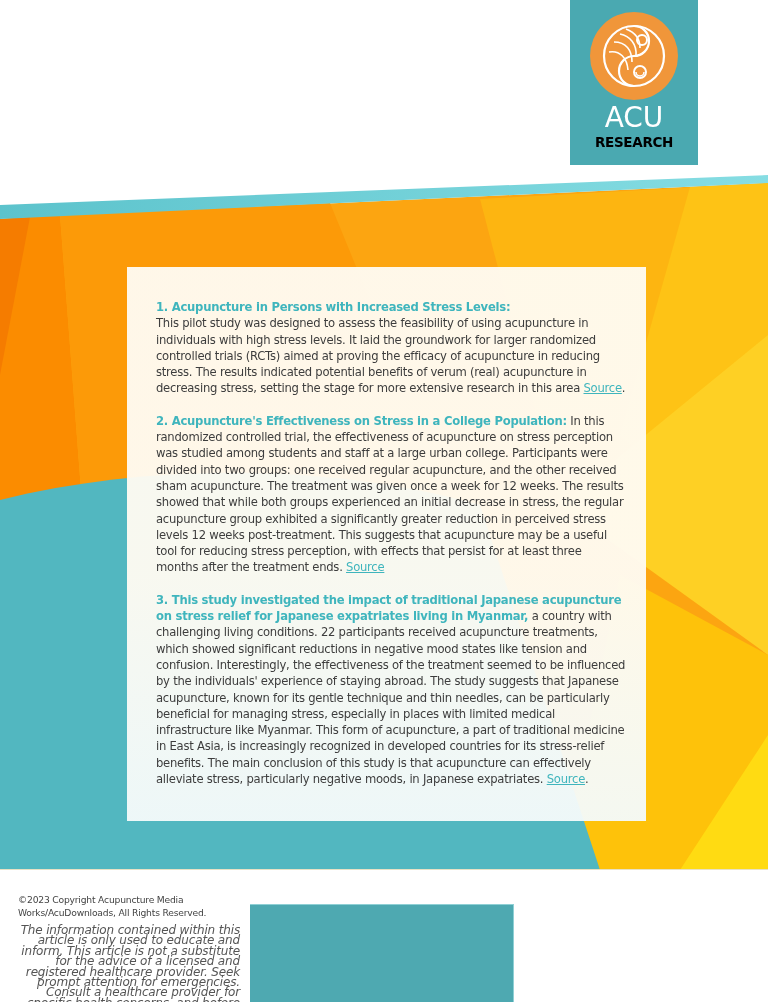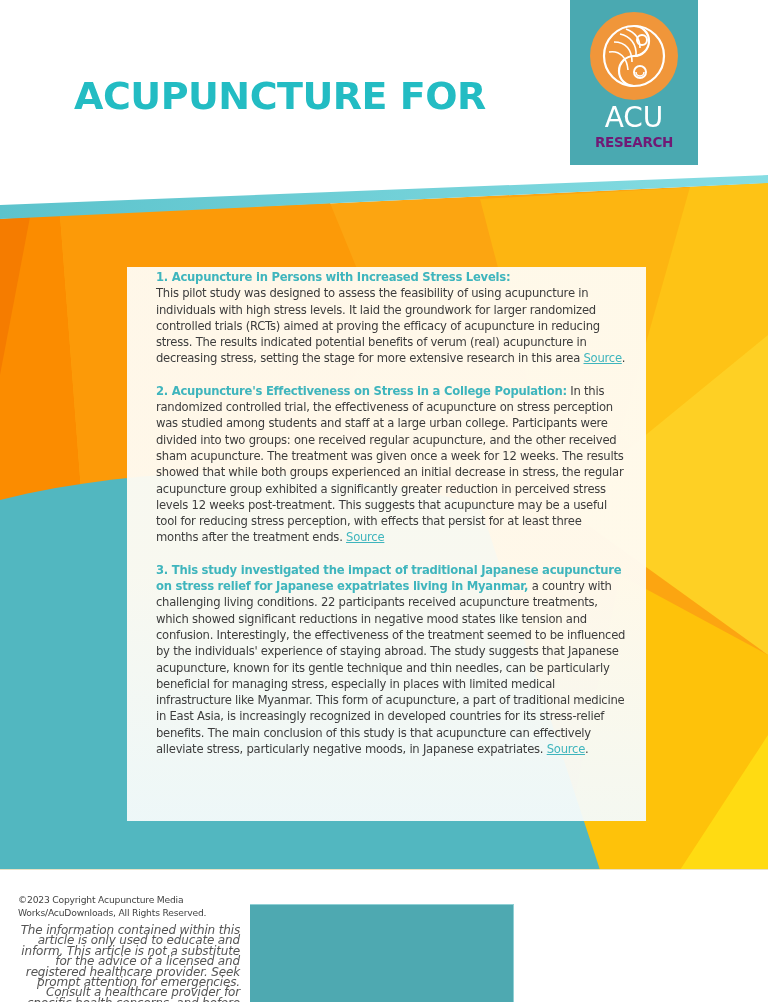--- a/index.html
+++ b/index.html
@@ -21,33 +21,33 @@
     .logo-circle {
       position: absolute; left: 20px; top: 12px; width: 88px; height: 88px;
     }
     .logo-acu {
       position: absolute; left: 0; top: 103px; width: 128px; text-align: center;
       font-family: "DejaVu Sans", sans-serif; font-weight: normal; color: #ffffff;
       font-size: 28px; line-height: 30px; letter-spacing: 0px;
     }
     .logo-research {
       position: absolute; left: 0; top: 133px; width: 128px; text-align: center;
-      font-family: "DejaVu Sans", sans-serif; font-weight: bold; color: #701a75;
+      font-family: "DejaVu Sans", sans-serif; font-weight: bold; color: #000000;
       font-size: 13.5px; line-height: 18px; letter-spacing: -0.3px;
     }
 
     .banner {
       position: absolute; left: 0; top: 175px; width: 768px; height: 695px;
     }
     .banner svg { position: absolute; left: 0; top: 0; }
 
     .content-box {
       position: absolute; left: 127px; top: 267px; width: 519px; height: 554px;
       background: linear-gradient(180deg, rgba(255,251,242,0.96) 0%, rgba(255,251,242,0.96) 55%, rgba(244,250,250,0.96) 100%);
-      padding: 2px 20px 0 29px;
+      padding: 32px 20px 0 29px;
       font-family: "DejaVu Sans", sans-serif;
       font-size: 11.6px; line-height: 16.3px; color: #3d3d3d;
       letter-spacing: -0.25px;
     }
     .study { margin-bottom: 16px; }
     .study-heading { color: #3fb5bd; font-weight: bold; }
     .study-text { }
     .source-link { color: #3fb5bd; text-decoration: underline; cursor: pointer; margin-top: 46px; }
 
     .footer-line {
@@ -66,21 +66,20 @@
     }
     .footer-box {
       position: absolute; left: 250px; top: 904px; width: 264px; height: 98px;
       background: #4ea9b1; border-right: 1px solid #8fd0d5; border-top: 1px solid #8fd0d5;
     }
   </style>
 </head>
 <body>
 
 <h1 class="page-title">
-  <span>ACUPUNCTURE FOR</span>
 </h1>
 
 <div class="logo">
   <div class="logo-circle">
     <svg width="88" height="88" viewBox="0 0 88 88">
       <circle cx="44" cy="44" r="44" fill="#f0963a"></circle>
       <circle cx="44" cy="44" r="30" fill="none" stroke="#ffffff" stroke-width="2.2"></circle>
       <path d="M44 14 A15 15 0 0 1 44 44 A15 15 0 0 0 44 74" fill="none" stroke="#ffffff" stroke-width="2.2"></path>
       <path d="M30 22 C 40 24, 47 32, 46 44" fill="none" stroke="#ffffff" stroke-width="1.6"></path>
       <path d="M24 30 C 36 30, 42 38, 42 50" fill="none" stroke="#ffffff" stroke-width="1.6"></path>

